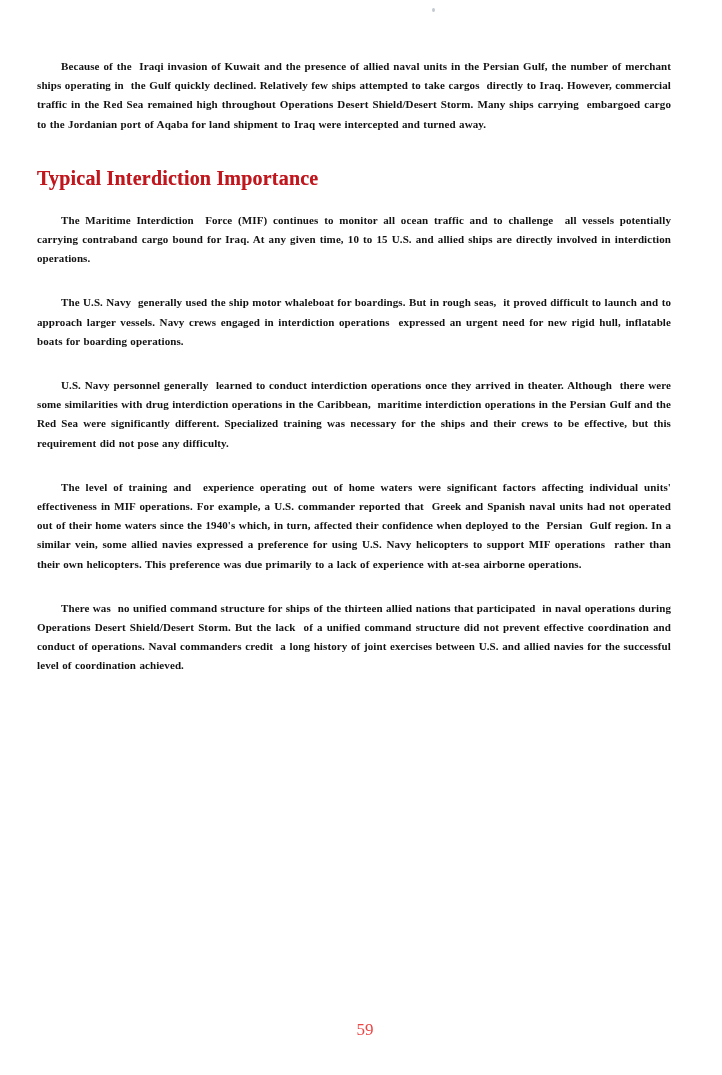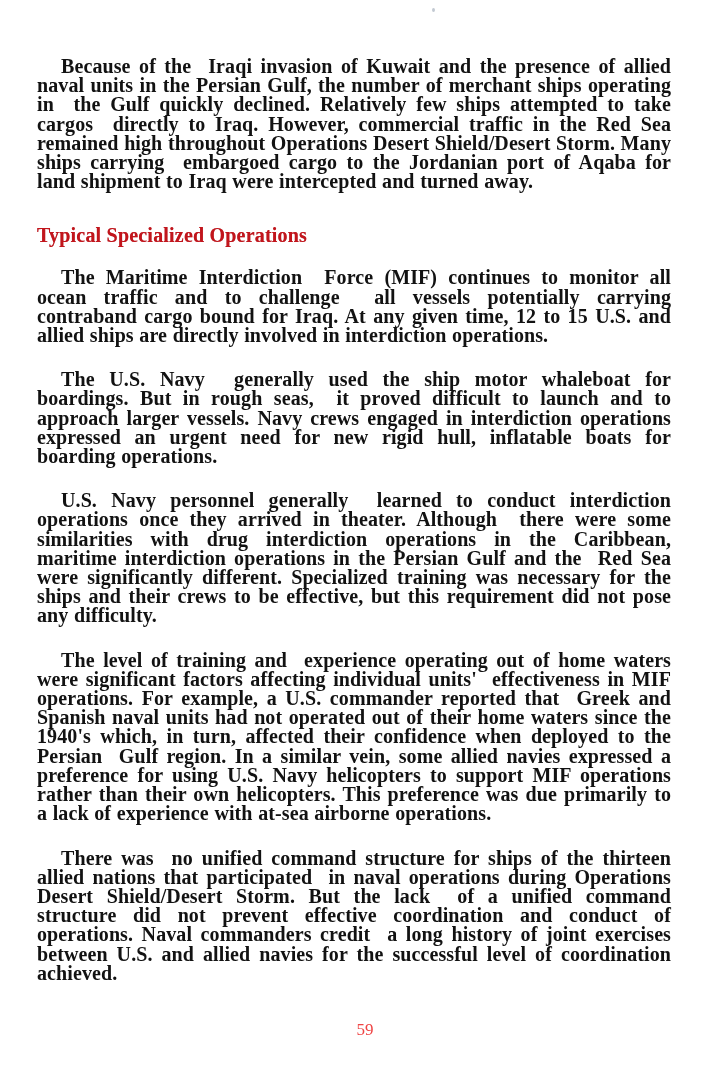--- a/index.html
+++ b/index.html
@@ -30,21 +30,21 @@
     opacity: 0.85;
   }
   .text-block {
     position: absolute;
     top: 57px;
     left: 37px;
     width: 634px;
   }
   .body-para {
     margin: 0 0 25px 0;
-    font-size: 20px;
+    font-size: 11px;
     line-height: 19.2px;
     font-weight: bold;
     color: #121212;
     text-align: justify;
     text-indent: 24px;
     white-space: pre-wrap;
     word-spacing: 0.5px;
     letter-spacing: 0.1px;
   }
   .section-heading {
@@ -72,23 +72,23 @@
 <body>
 
 <div class="page">
 
   <div class="scan-speck"></div>
 
   <div class="text-block">
 
     <p class="body-para">Because of the  Iraqi invasion of Kuwait and the presence of allied naval units in the Persian Gulf, the number of merchant ships operating in  the Gulf quickly declined. Relatively few ships attempted to take cargos  directly to Iraq. However, commercial traffic in the Red Sea remained high throughout Operations Desert Shield/Desert Storm. Many ships carrying  embargoed cargo to the Jordanian port of Aqaba for land shipment to Iraq were intercepted and turned away.</p>
 
-    <h2 class="section-heading">Typical Specialized Operations</h2>
+    <h2 class="section-heading">Typical Interdiction Importance</h2>
 
-    <p class="body-para">The Maritime Interdiction  Force (MIF) continues to monitor all ocean traffic and to challenge  all vessels potentially carrying contraband cargo bound for Iraq. At any given time, 12 to 15 U.S. and allied ships are directly involved in interdiction operations.</p>
+    <p class="body-para">The Maritime Interdiction  Force (MIF) continues to monitor all ocean traffic and to challenge  all vessels potentially carrying contraband cargo bound for Iraq. At any given time, 10 to 15 U.S. and allied ships are directly involved in interdiction operations.</p>
 
     <p class="body-para">The U.S. Navy  generally used the ship motor whaleboat for boardings. But in rough seas,  it proved difficult to launch and to approach larger vessels. Navy crews engaged in interdiction operations  expressed an urgent need for new rigid hull, inflatable boats for boarding operations.</p>
 
 
     <p class="body-para">U.S. Navy personnel generally  learned to conduct interdiction operations once they arrived in theater. Although  there were some similarities with drug interdiction operations in the Caribbean,  maritime interdiction operations in the Persian Gulf and the  Red Sea were significantly different. Specialized training was necessary for the ships and their crews to be effective, but this requirement did not pose any difficulty.</p>
 
     <p class="body-para">The level of training and  experience operating out of home waters were significant factors affecting individual units'  effectiveness in MIF operations. For example, a U.S. commander reported that  Greek and Spanish naval units had not operated out of their home waters since the 1940's which, in turn, affected their confidence when deployed to the  Persian  Gulf region. In a similar vein, some allied navies expressed a preference for using U.S. Navy helicopters to support MIF operations  rather than their own helicopters. This preference was due primarily to a lack of experience with at-sea airborne operations.</p>
 
 
     <p class="body-para">There was  no unified command structure for ships of the thirteen allied nations that participated  in naval operations during Operations Desert Shield/Desert Storm. But the lack  of a unified command structure did not prevent effective coordination and conduct of operations. Naval commanders credit  a long history of joint exercises between U.S. and allied navies for the successful level of coordination achieved.</p>

